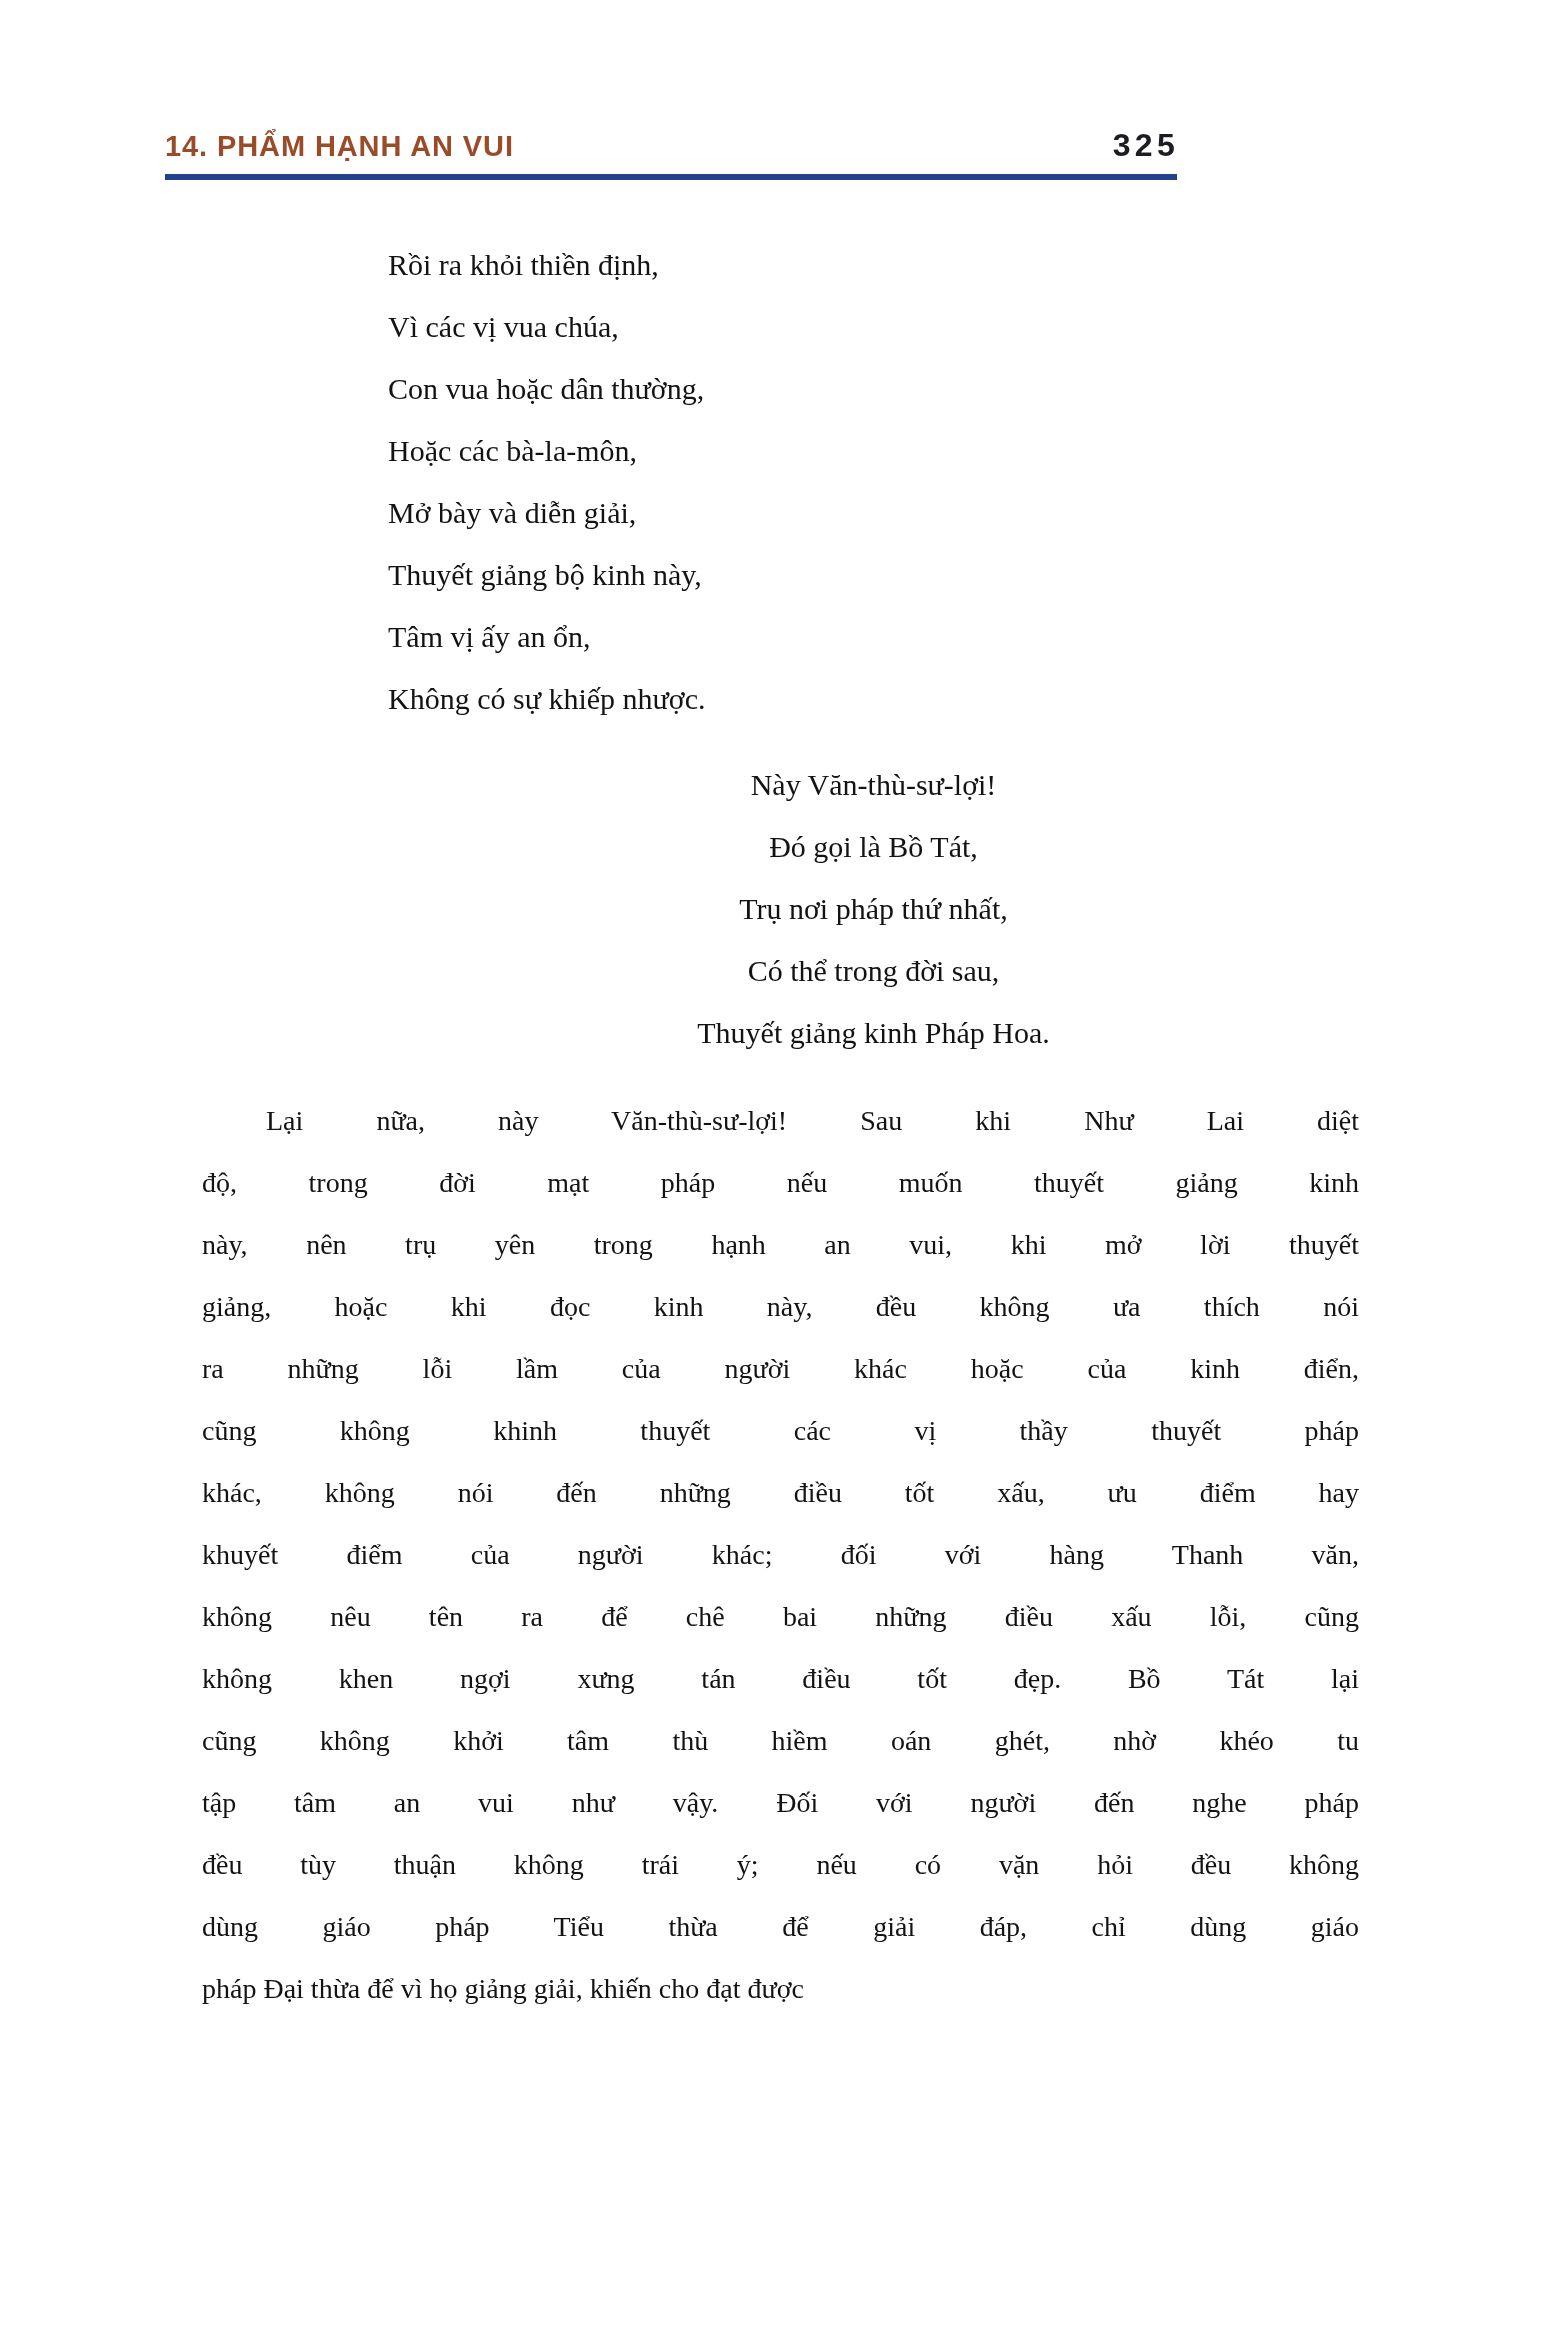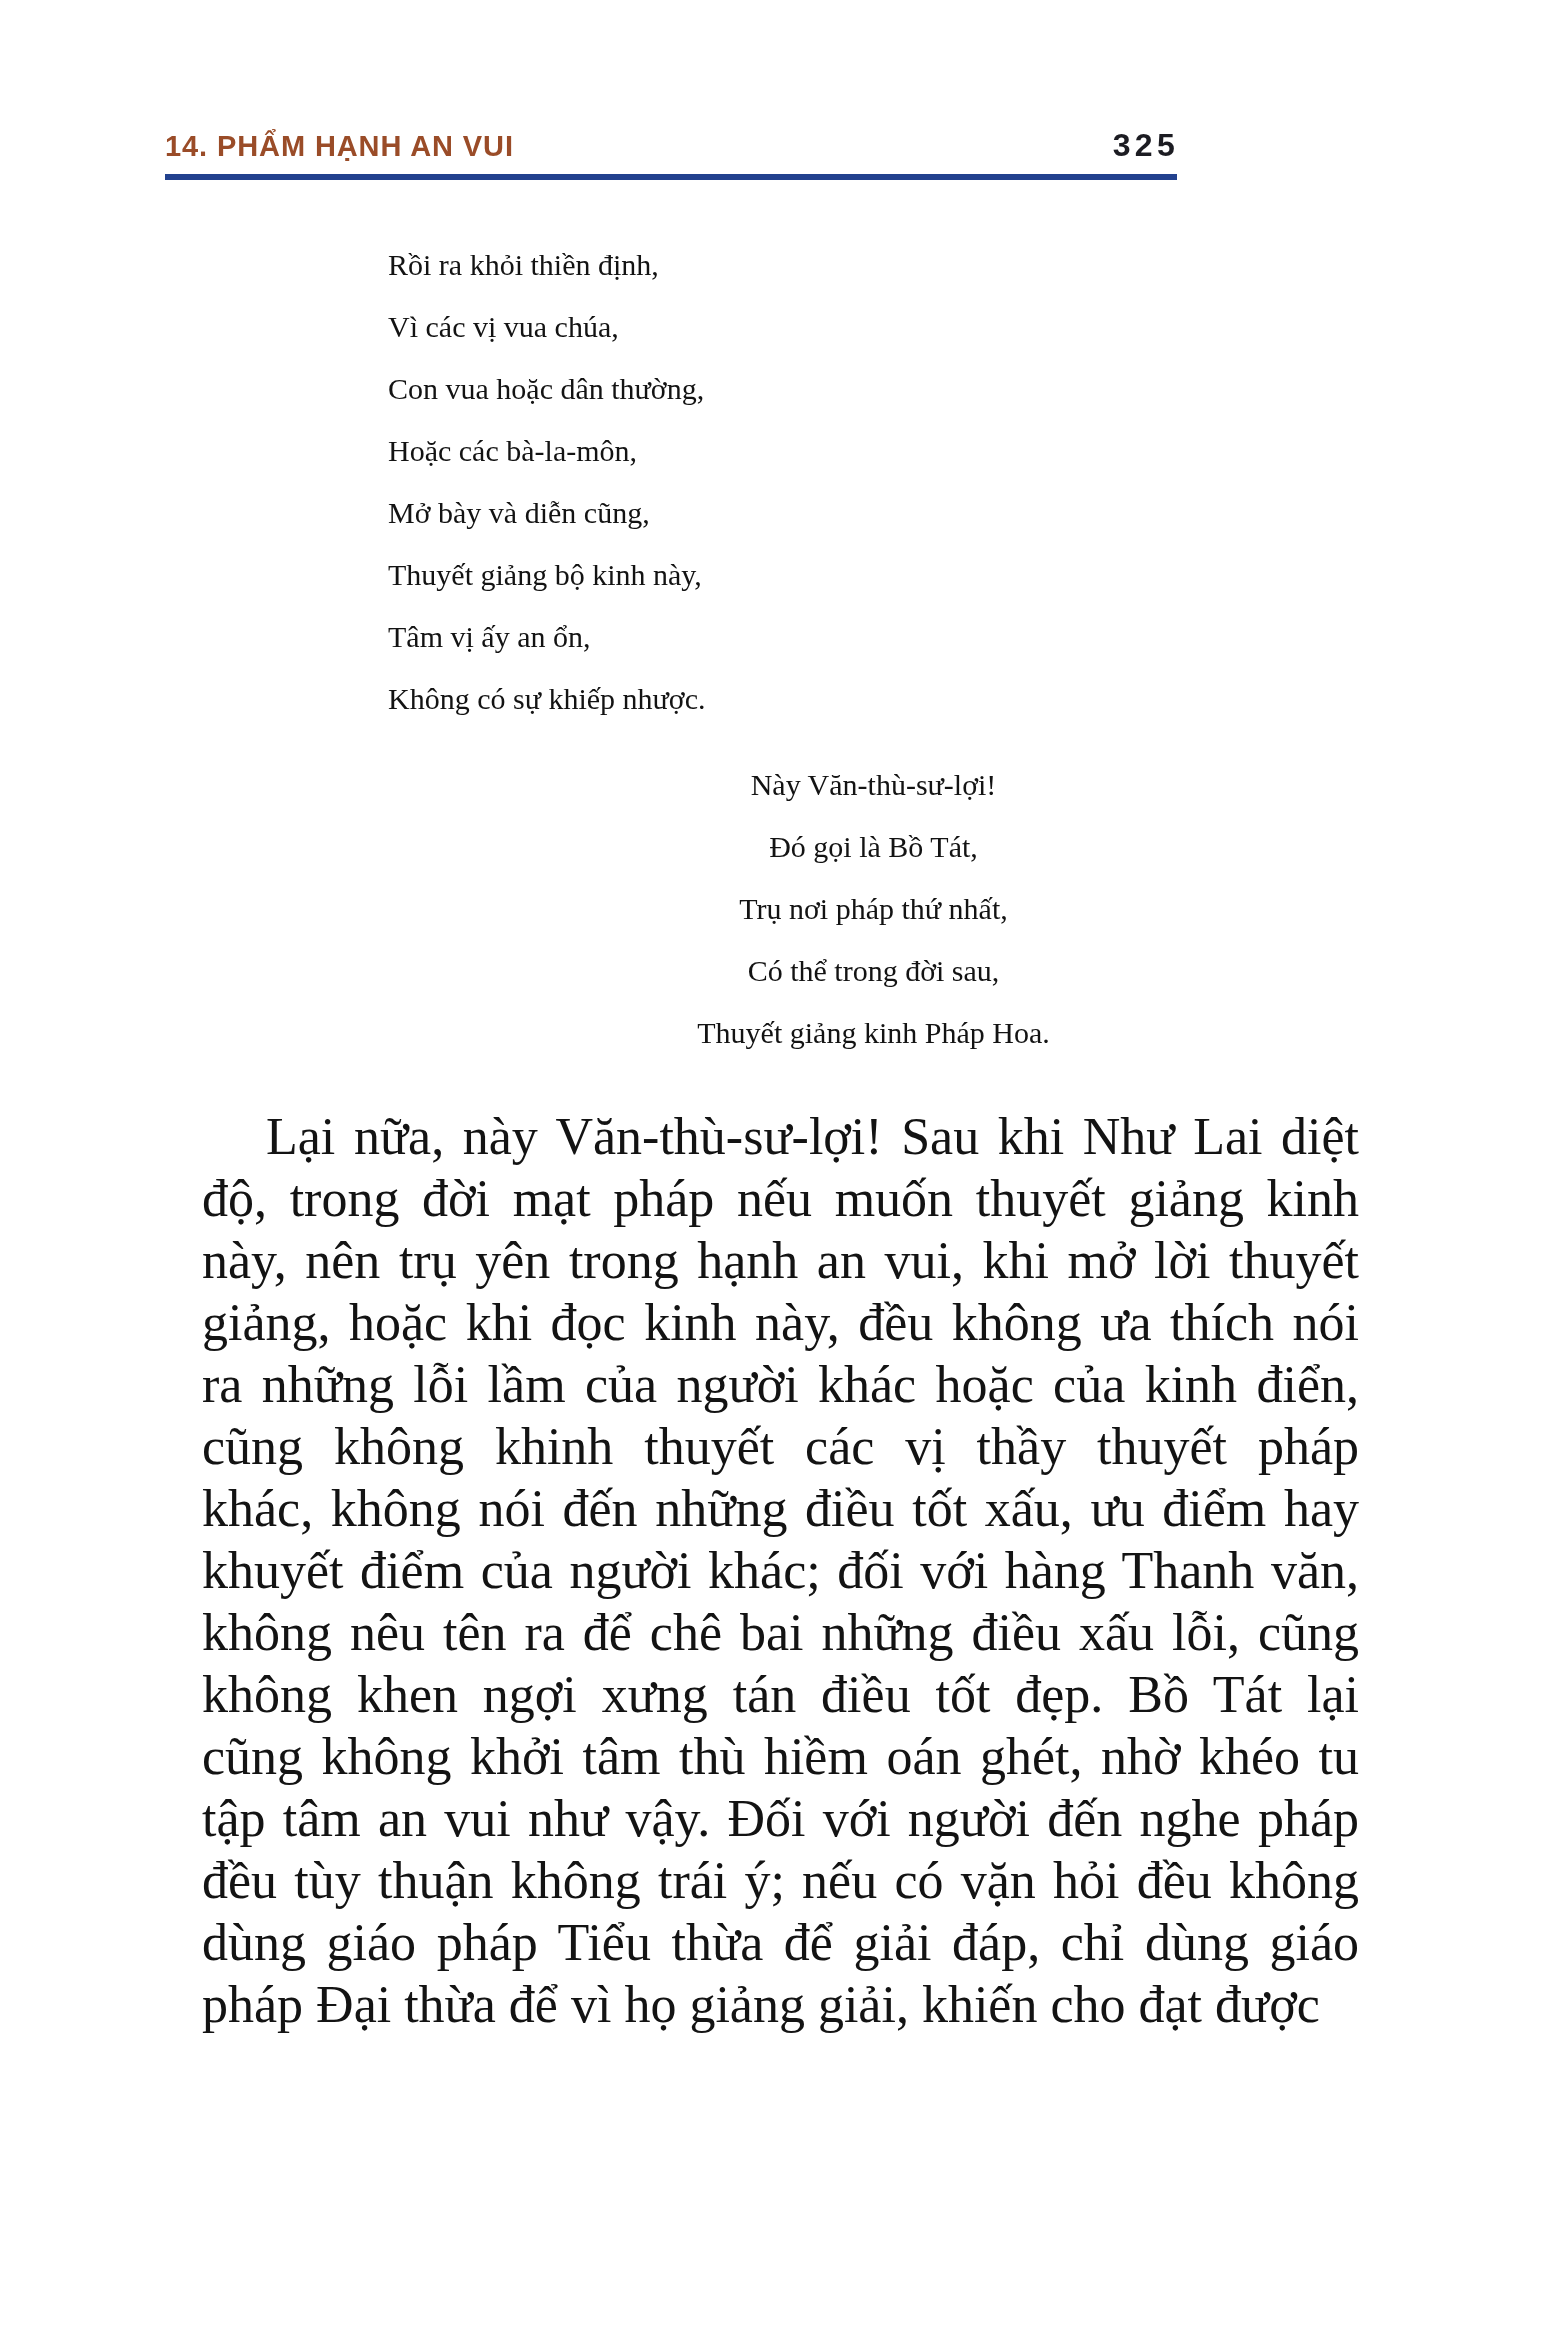--- a/index.html
+++ b/index.html
@@ -58,22 +58,22 @@
     margin-left: 186px;
     font-size: 30px;
     line-height: 62px;
     white-space: nowrap;
   }
   .stanza-2 {
     margin-top: 24px;
     text-align: center;
   }
   .prose {
-    margin-top: 42px;
-    font-size: 52px;
+    margin-top: 26px;
+    font-size: 28px;
     line-height: 62px;
   }
   .pline {
     text-align: justify;
     text-align-last: justify;
   }
   .pline-first {
     text-indent: 64px;
   }
   .pline-last {
@@ -105,21 +105,21 @@
 
   <div class="scan-artifact"></div>
 
   <div class="content">
 
     <div class="stanza stanza-1">
       <div class="vline">Rồi ra khỏi thiền định,</div>
       <div class="vline">Vì các vị vua chúa,</div>
       <div class="vline">Con vua hoặc dân thường,</div>
       <div class="vline">Hoặc các bà-la-môn,</div>
-      <div class="vline">Mở bày và diễn cũng,</div>
+      <div class="vline">Mở bày và diễn giải,</div>
       <div class="vline">Thuyết giảng bộ kinh này,</div>
       <div class="vline">Tâm vị ấy an ổn,</div>
       <div class="vline">Không có sự khiếp nhược.</div>
     </div>
 
     <div class="stanza stanza-2">
       <div class="vline">Này Văn-thù-sư-lợi!</div>
       <div class="vline">Đó gọi là Bồ Tát,</div>
       <div class="vline">Trụ nơi pháp thứ nhất,</div>
       <div class="vline">Có thể trong đời sau,</div>

